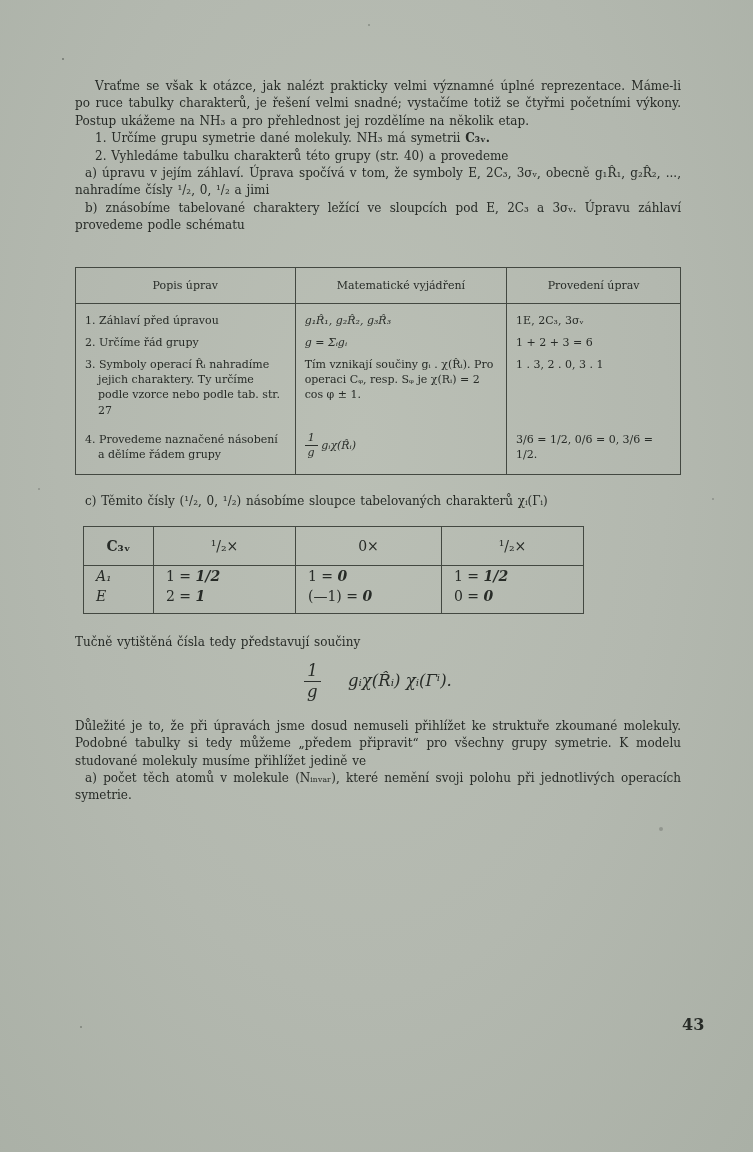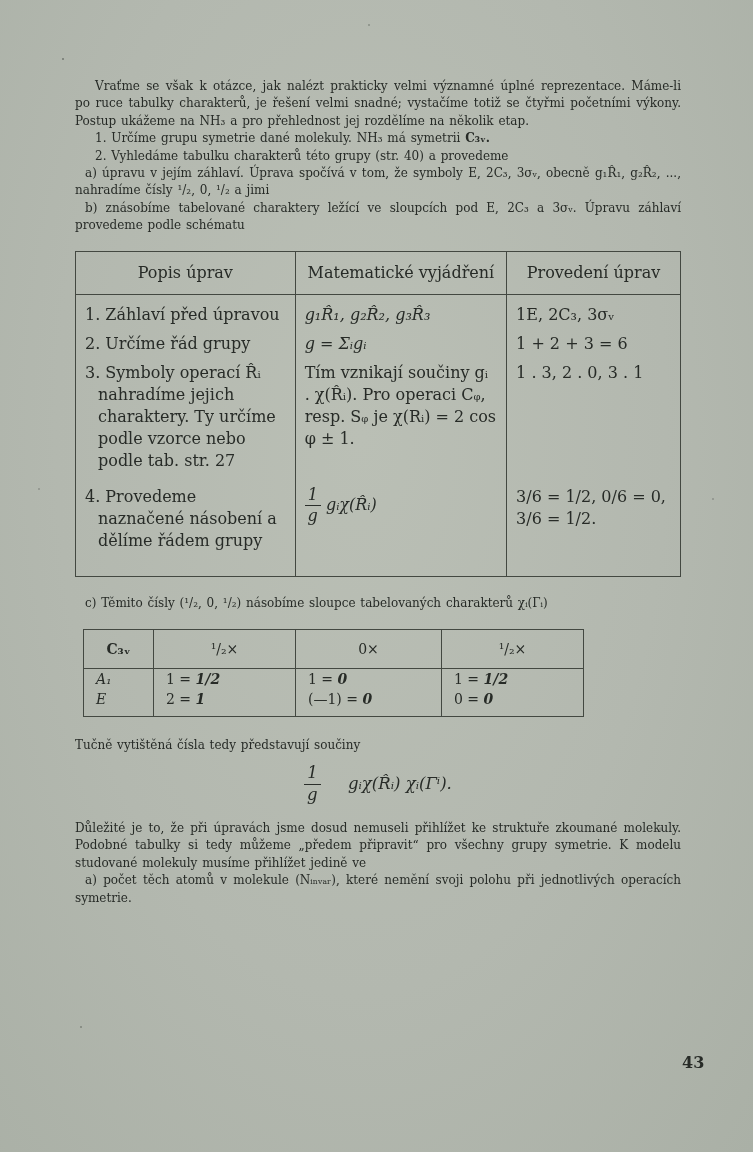--- a/index.html
+++ b/index.html
@@ -13,31 +13,31 @@
   }
   .page { position:absolute; left:75px; top:78px; width:606px; }
   p.para { font-size:12px; line-height:1.45; text-align:justify; margin:0; word-spacing:1px; }
   .indent { text-indent:20px; }
   .small-indent { text-indent:10px; }
   .bold { font-weight:bold; }
 
   
   table.schema {
     width:100%; border-collapse:collapse; table-layout:fixed;
-    border:1.2px solid #434841; margin:16px 0 18px;
-    font-size:16px; line-height:1.38;
+    border:1.2px solid #434841; margin:32px 0 18px;
+    font-size:11px; line-height:1.38;
   }
   table.schema th {
     font-weight:normal; text-align:center; padding:10px 6px;
     border-bottom:1.2px solid #434841;
   }
   table.schema td { padding:3px 9px 4px; vertical-align:top; }
   table.schema th + th, table.schema td + td { border-left:1.2px solid #434841; }
   table.schema tbody tr:first-child td { padding-top:9px; }
-  table.schema tbody tr:last-child td { padding-top:10px; padding-bottom:24px; }
+  table.schema tbody tr:last-child td { padding-top:10px; padding-bottom:12px; }
   .popis { padding-left:22px !important; text-indent:-13px; }
   .math { font-style:italic; }
 
   
   table.chartab {
     width:500px; border-collapse:collapse; table-layout:fixed;
     border:1.2px solid #434841; margin:16px 0 20px 8px; font-size:14px;
   }
   table.chartab th {
     font-weight:normal; text-align:center; padding:11px 8px;
@@ -52,21 +52,21 @@
   .bi { font-weight:bold; font-style:italic; }
 
   
   .frac { display:inline-block; vertical-align:middle; text-align:center; line-height:1.12; font-style:italic; }
   .frac .num { display:block; border-bottom:1px solid #2b2f2b; padding:0 3px 1px; }
   .frac .den { display:block; padding-top:1px; }
 
   .formula { text-align:center; margin:10px 0 16px; font-size:16.5px; }
   .formula .math { margin-left:22px; }
 
-  .pagenum { position:absolute; left:682px; top:1053px; font-size:16px; font-weight:bold; }
+  .pagenum { position:absolute; left:682px; top:1015px; font-size:16px; font-weight:bold; }
 
   .noise { position:absolute; left:62px; top:58px; width:2px; height:2px; border-radius:50%;
     background:rgba(52,57,52,.5);
     box-shadow: 612px 26px 0 rgba(52,57,52,.35), -24px 430px 0 rgba(52,57,52,.3),
                 598px 770px 0 1px rgba(52,57,52,.25), 18px 968px 0 rgba(52,57,52,.4),
                 306px -34px 0 rgba(52,57,52,.35), 650px 440px 0 rgba(52,57,52,.3); }
 </style>
 </head>
 <body>
 

